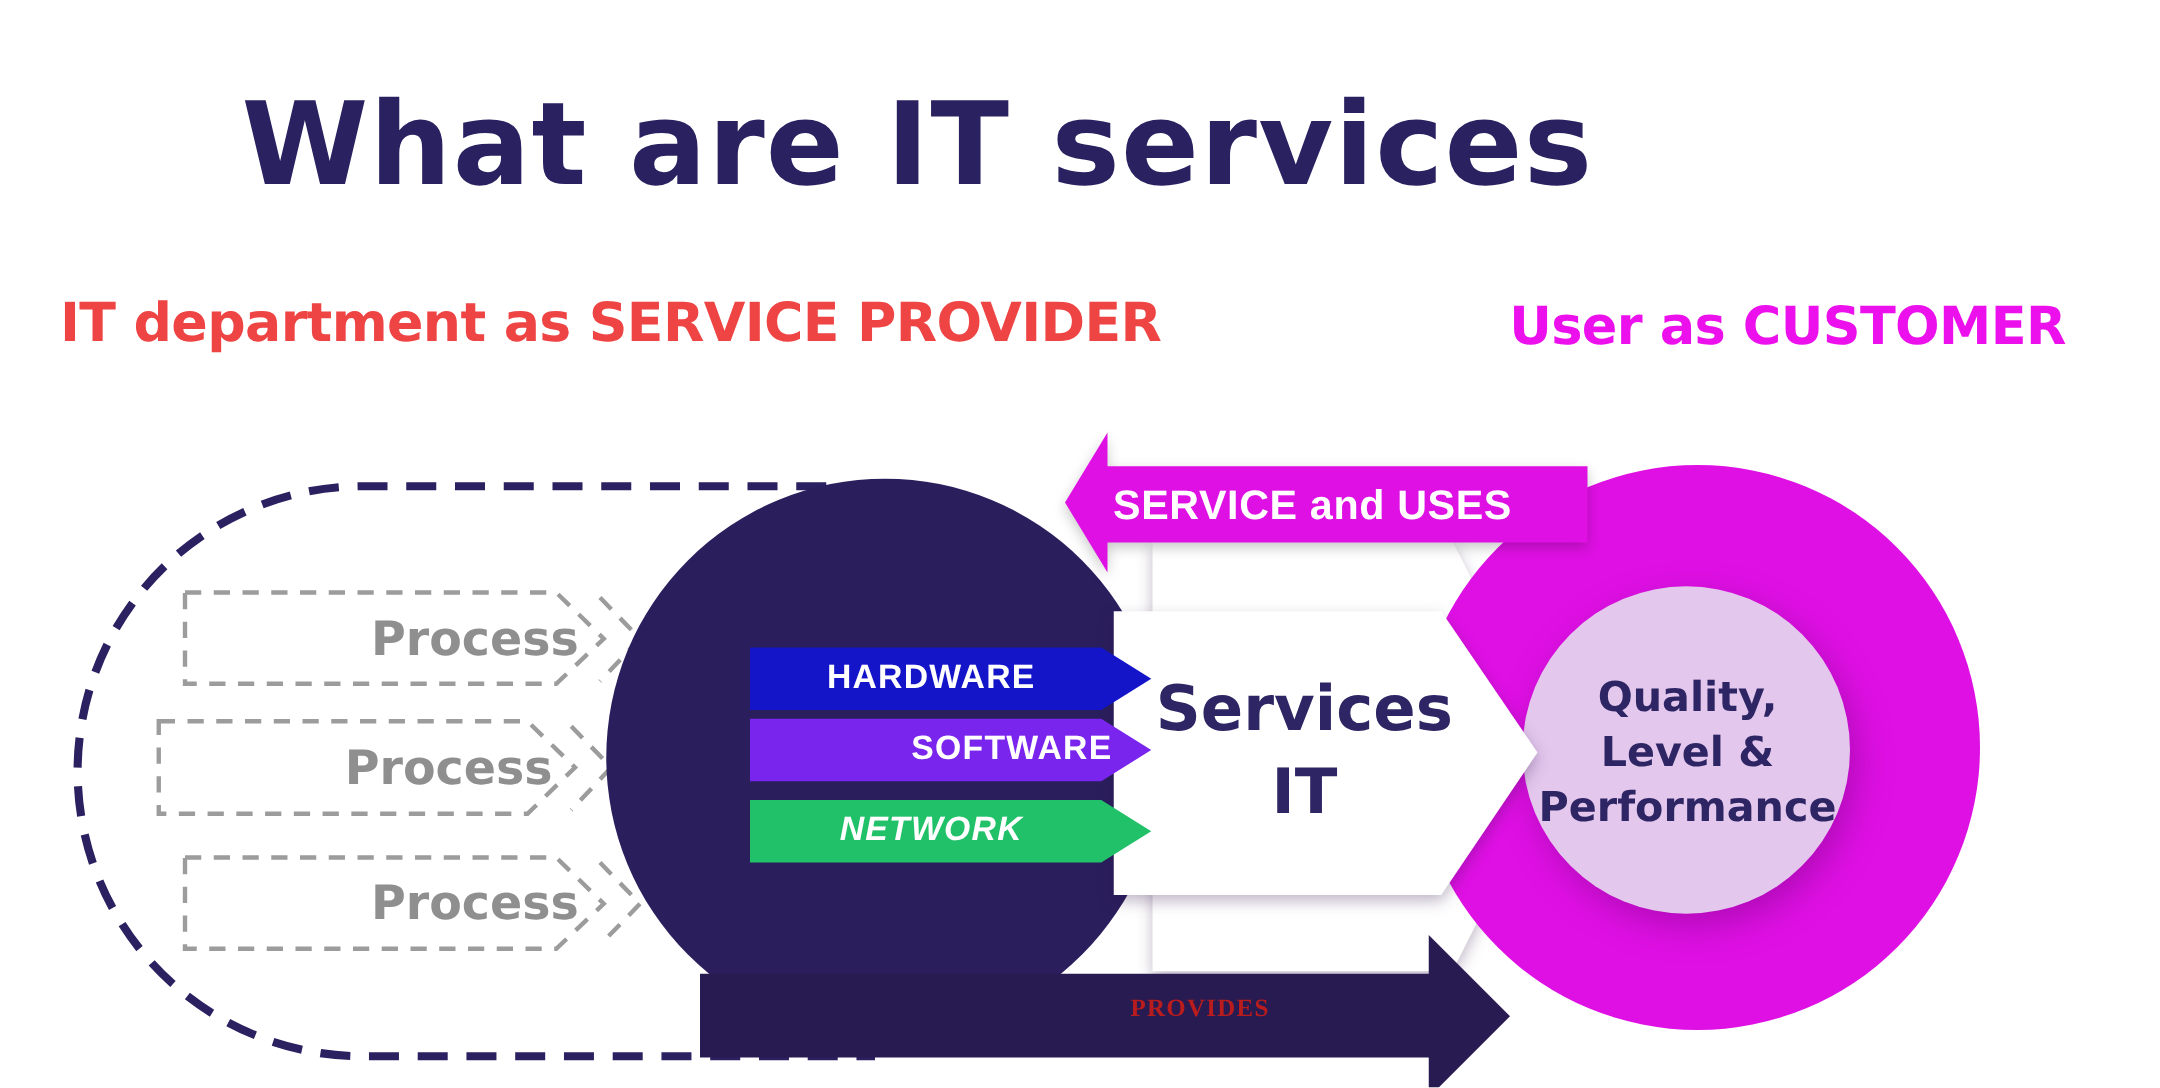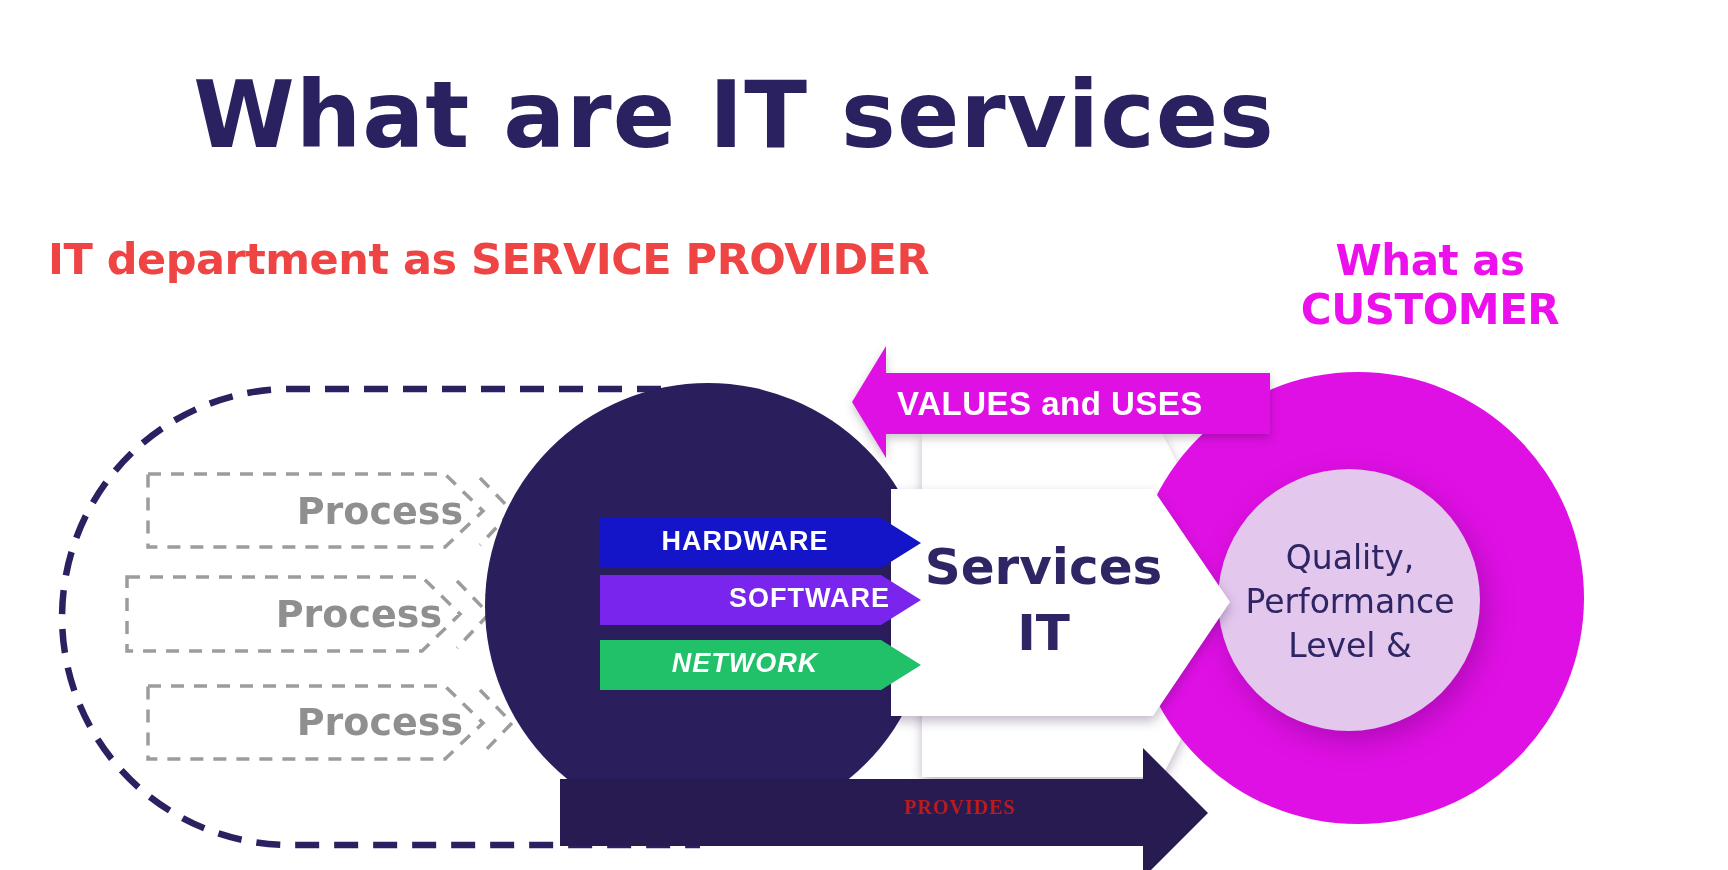--- a/index.html
+++ b/index.html
@@ -39,33 +39,33 @@
     left:800px;top:796px;width:320px;text-align:center;
     color:#b91c1c;font-size:20px;font-weight:700;letter-spacing:1px;
     font-family:Liberation Serif, serif;
   }
   #it-services-label{
     left:891px;top:534px;width:305px;text-align:center;
     color:#2E2664;font-size:50px;font-weight:800;line-height:66px;
   }
   #quality-circle-label{
     left:1219px;top:536px;width:262px;text-align:center;
-    color:#2E2664;font-size:33px;font-weight:400;line-height:44px;
+    color:#2E2664;font-size:33px;font-weight:700;line-height:44px;
   }
   .shadowed{filter:drop-shadow(0px 5px 6px rgba(45,15,70,0.30));}
   .soft-shadow{filter:drop-shadow(6px 10px 14px rgba(90,0,100,0.35));}
   .arrow-shadow{filter:drop-shadow(0px 4px 5px rgba(0,0,0,0.22));}
 </style>
 </head>
 <body>
 
 <div class="abs" id="page-title">What are IT services</div>
 
 <div class="abs" id="provider-heading">IT department as SERVICE PROVIDER</div>
-<div class="abs" id="customer-heading">What as CUSTOMER</div>
+<div class="abs" id="customer-heading">User as CUSTOMER</div>
 
 <svg class="abs" id="diagram-svg" width="1728" height="870" viewBox="0 0 1728 870">
 
   <path d="M 700 389 L 290 389 A 228 228 0 0 0 290 845 L 700 845" fill="none" stroke-width="6.5" stroke-dasharray="24 15" stroke="#2B2161"></path>
 
   <g fill="none" stroke-width="3.5" stroke-dasharray="13 10" stroke="#9C9C9C">
     <polygon points="148,474 445,474 483,511 445,547 148,547"></polygon>
     <polyline points="480,478 512,511 480,545"></polyline>
   </g>
   <g fill="none" stroke-width="3.5" stroke-dasharray="13 10" stroke="#9C9C9C">
@@ -97,26 +97,26 @@
 </svg>
 
 <div class="abs process-label" style="left:148px;top:489px;width:315px;">Process</div>
 <div class="abs process-label" style="left:127px;top:592px;width:315px;">Process</div>
 <div class="abs process-label" style="left:148px;top:700px;width:315px;">Process</div>
 
 <div class="abs bar-label" style="left:600px;top:526px;width:290px;">HARDWARE</div>
 <div class="abs bar-label" style="left:600px;top:583px;width:290px;text-align:right;">SOFTWARE</div>
 <div class="abs bar-label" style="left:600px;top:648px;width:290px;font-style:italic;">NETWORK</div>
 
-<div class="abs" id="values-arrow-label">VALUES and USES</div>
+<div class="abs" id="values-arrow-label">SERVICE and USES</div>
 
 <div class="abs" id="it-services-label">
   <div>Services</div>
   <div>IT</div>
 </div>
 
 <div class="abs" id="quality-circle-label">
   <div>Quality,</div>
+  <div>Level &amp;</div>
   <div>Performance</div>
-  <div>Level &amp;</div>
 </div>
 
 <div class="abs" id="provides-arrow-label">PROVIDES</div>
 
 </body></html>

